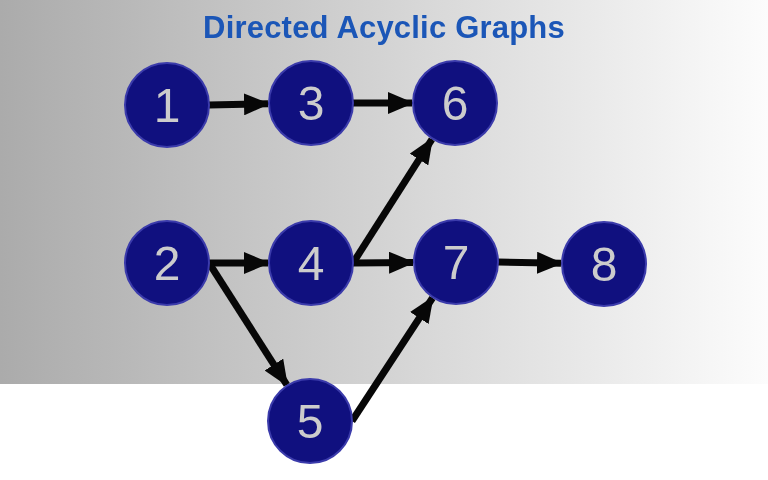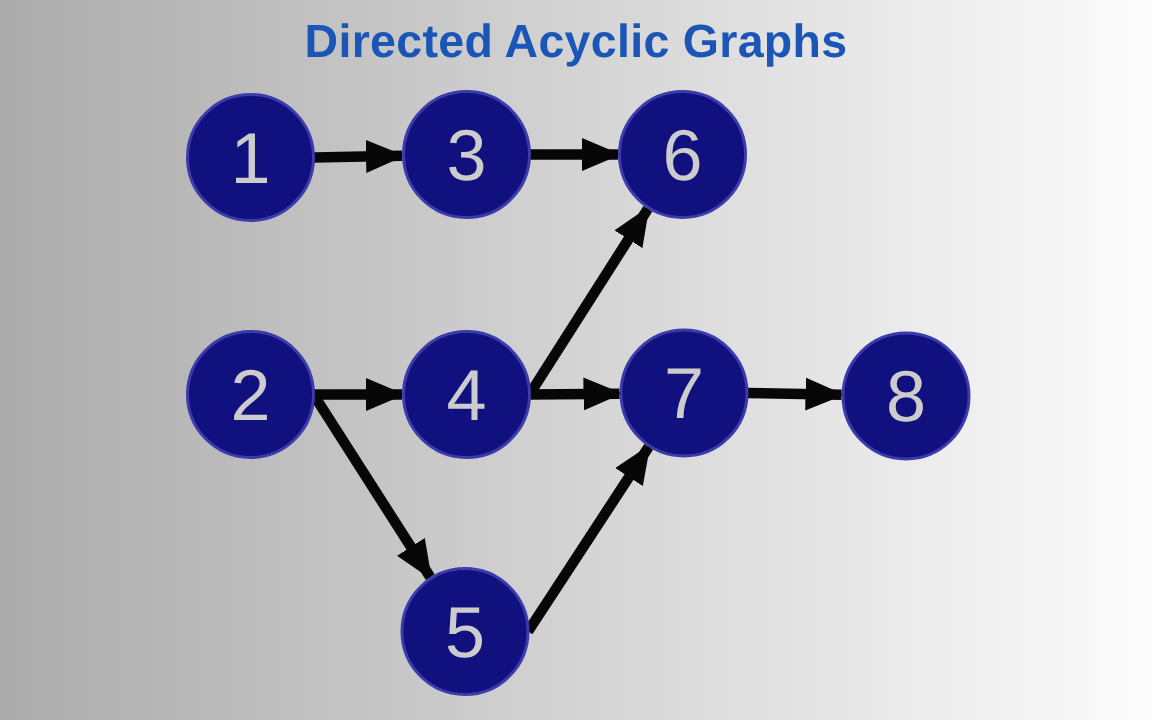--- a/index.html
+++ b/index.html
@@ -9,21 +9,21 @@
   }
   * { margin: 0; padding: 0; box-sizing: border-box; }
   html, body {
     width: 768px; height: 480px;
     font-family: "Liberation Sans", sans-serif;
     overflow: hidden;
   }
   .stage {
     position: relative;
     width: 768px;
-    height: 480px;
+    height: 384px;
     background: linear-gradient(90deg, var(--bg-left) 0%, var(--bg-right) 100%);
   }
   .title {
     position: absolute;
     top: 10px;
     left: 0;
     right: 0;
     text-align: center;
     font-size: 31px;
     font-weight: bold;

